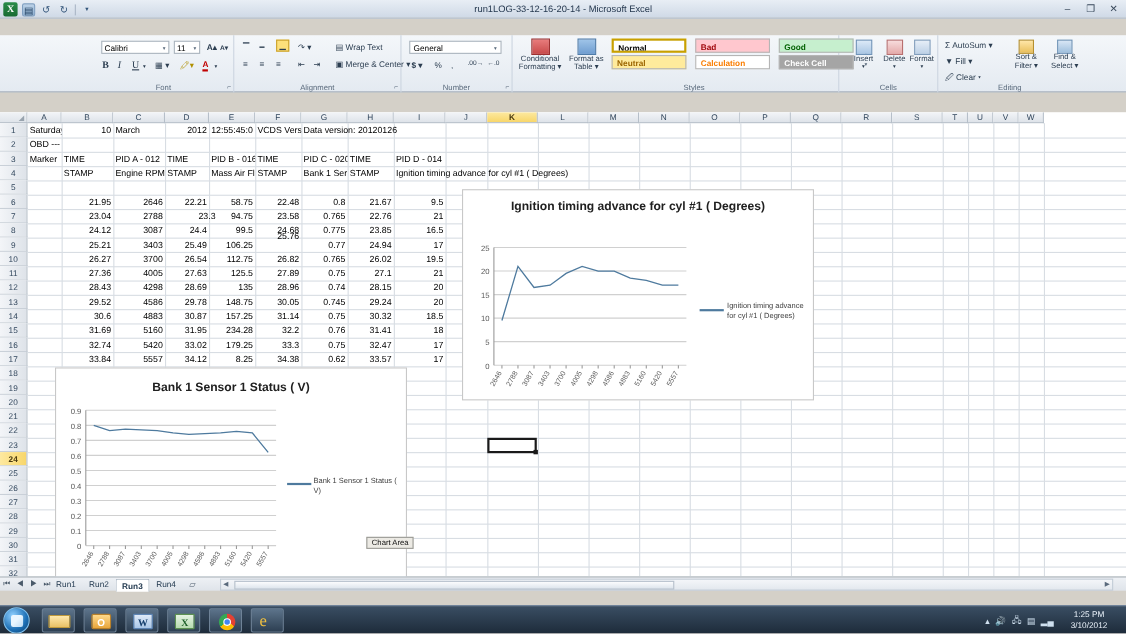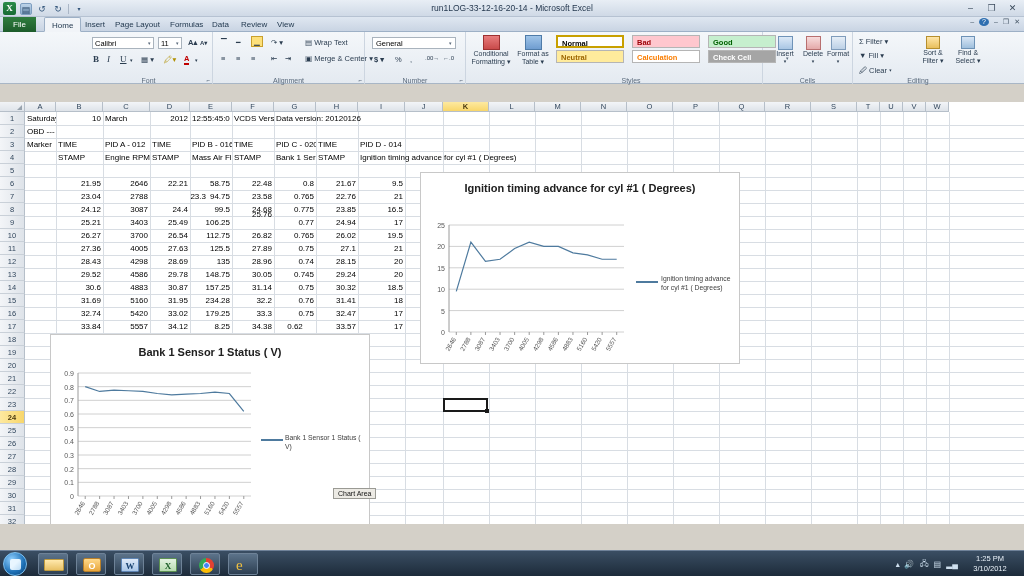--- a/index.html
+++ b/index.html
@@ -138,37 +138,20 @@
       <div class="qicon" style="font-size:6px;">▾</div>
     </div>
     <div class="title">run1LOG-33-12-16-20-14  -  Microsoft Excel</div>
     <div class="winbtns">
       <div class="wb">–</div>
       <div class="wb">❐</div>
       <div class="wb">✕</div>
     </div>
   </div>
 
-  <div class="tabbar">
-    <div class="tab file" style="left:3px;">File</div>
-    <div class="tab active" style="left:44px;">Home</div>
-    <div class="tab" style="left:78px;">Insert</div>
-    <div class="tab" style="left:108px;">Page Layout</div>
-    <div class="tab" style="left:163px;">Formulas</div>
-    <div class="tab" style="left:205px;">Data</div>
-    <div class="tab" style="left:234px;">Review</div>
-    <div class="tab" style="left:270px;">View</div>
-    <div style="position:absolute;right:4px;top:1px;display:flex;gap:5px;">
-      <span style="font-size:7px;color:#4a5a6a;">–</span>
-      <span style="font-size:7px;color:#fff;background:#2f6fb0;border-radius:50%;padding:0 3px;">?</span>
-      <span style="font-size:7px;color:#4a5a6a;">–</span>
-      <span style="font-size:7px;color:#4a5a6a;">❐</span>
-      <span style="font-size:7px;color:#4a5a6a;">✕</span>
-    </div>
-  </div>
 
   <div class="ribbon">
 
 
     <div class="rgrp" style="left:85px;width:128px;">
       <div style="position:absolute;left:7px;top:5px;width:62px;height:12px;background:#fff;border:1px solid #a9b3bd;font-size:7.5px;line-height:11px;padding-left:2px;"><span>Calibri</span></div>
       <span style="position:absolute;left:63px;top:8px;font-size:5px;color:#5a6a7c;">▾</span>
       <div style="position:absolute;left:73px;top:5px;width:24px;height:12px;background:#fff;border:1px solid #a9b3bd;font-size:7.5px;line-height:11px;padding-left:2px;"><span>11</span></div>
       <span style="position:absolute;left:91px;top:8px;font-size:5px;color:#5a6a7c;">▾</span>
       <div class="ritem" style="left:103px;top:6px;font-weight:bold;">A▴</div>
@@ -251,21 +234,21 @@
       </div>
       <div class="bigbtn" style="left:58px;top:4px;">
         <span class="gi" style="width:15px;height:14px;background:linear-gradient(#e6eef7,#bcd0e6);border:1px solid #7f9cbb;"></span>
         <span class="lb">Format</span>
         <span class="lb" style="font-size:5px;">▾</span>
       </div>
       <div class="gl">Cells</div>
     </div>
 
     <div class="rgrp" style="left:853px;width:171px;border-right:none;">
-      <div class="ritem" style="left:6px;top:5px;">Σ <span>Filter</span> ▾</div>
+      <div class="ritem" style="left:6px;top:5px;">Σ <span>AutoSum</span> ▾</div>
       <div class="ritem" style="left:6px;top:19px;">▼ <span>Fill</span> ▾</div>
       <div class="ritem" style="left:6px;top:33px;">🖉 <span>Clear</span> ▾</div>
       <div class="bigbtn" style="left:64px;top:4px;width:32px;">
         <span class="gi" style="width:14px;height:13px;background:linear-gradient(#ffe6a8,#e8bf5c);border:1px solid #b68f2e;"></span>
         <span class="lb">Sort &amp;</span>
         <span class="lb">Filter ▾</span>
       </div>
       <div class="bigbtn" style="left:99px;top:4px;width:32px;">
         <span class="gi" style="width:14px;height:13px;background:linear-gradient(#d8e6f5,#9ebfdd);border:1px solid #6d92b6;"></span>
         <span class="lb">Find &amp;</span>
@@ -422,21 +405,21 @@
         <div class="cell r" style="left: 56px; top: 75px; width: 47px; overflow: hidden;">21.95</div>
         <div class="cell r" style="left: 103px; top: 75px; width: 47px; overflow: hidden;">2646</div>
         <div class="cell r" style="left: 150px; top: 75px; width: 40px; overflow: hidden;">22.21</div>
         <div class="cell r" style="left: 190px; top: 75px; width: 42px; overflow: hidden;">58.75</div>
         <div class="cell r" style="left: 232px; top: 75px; width: 42px; overflow: hidden;">22.48</div>
         <div class="cell r" style="left: 274px; top: 75px; width: 42px; overflow: hidden;">0.8</div>
         <div class="cell r" style="left: 316px; top: 75px; width: 42px; overflow: hidden;">21.67</div>
         <div class="cell r" style="left: 358px; top: 75px; width: 47px; overflow: hidden;">9.5</div>
         <div class="cell r" style="left: 56px; top: 88px; width: 47px; overflow: hidden;">23.04</div>
         <div class="cell r" style="left: 103px; top: 88px; width: 47px; overflow: hidden;">2788</div>
-        <div class="cell r" style="left: 168px; top: 88px; width: 40px; overflow: hidden;">23.3</div>
+        <div class="cell r" style="left: 158px; top: 88px; width: 40px; overflow: hidden;">23.3</div>
         <div class="cell r" style="left: 190px; top: 88px; width: 42px; overflow: hidden;">94.75</div>
         <div class="cell r" style="left: 232px; top: 88px; width: 42px; overflow: hidden;">23.58</div>
         <div class="cell r" style="left: 274px; top: 88px; width: 42px; overflow: hidden;">0.765</div>
         <div class="cell r" style="left: 316px; top: 88px; width: 42px; overflow: hidden;">22.76</div>
         <div class="cell r" style="left: 358px; top: 88px; width: 47px; overflow: hidden;">21</div>
         <div class="cell r" style="left: 56px; top: 101px; width: 47px; overflow: hidden;">24.12</div>
         <div class="cell r" style="left: 103px; top: 101px; width: 47px; overflow: hidden;">3087</div>
         <div class="cell r" style="left: 150px; top: 101px; width: 40px; overflow: hidden;">24.4</div>
         <div class="cell r" style="left: 190px; top: 101px; width: 42px; overflow: hidden;">99.5</div>
         <div class="cell r" style="left: 232px; top: 101px; width: 42px; overflow: hidden;">24.68</div>
@@ -505,21 +488,21 @@
         <div class="cell r" style="left: 190px; top: 205px; width: 42px; overflow: hidden;">179.25</div>
         <div class="cell r" style="left: 232px; top: 205px; width: 42px; overflow: hidden;">33.3</div>
         <div class="cell r" style="left: 274px; top: 205px; width: 42px; overflow: hidden;">0.75</div>
         <div class="cell r" style="left: 316px; top: 205px; width: 42px; overflow: hidden;">32.47</div>
         <div class="cell r" style="left: 358px; top: 205px; width: 47px; overflow: hidden;">17</div>
         <div class="cell r" style="left: 56px; top: 218px; width: 47px; overflow: hidden;">33.84</div>
         <div class="cell r" style="left: 103px; top: 218px; width: 47px; overflow: hidden;">5557</div>
         <div class="cell r" style="left: 150px; top: 218px; width: 40px; overflow: hidden;">34.12</div>
         <div class="cell r" style="left: 190px; top: 218px; width: 42px; overflow: hidden;">8.25</div>
         <div class="cell r" style="left: 232px; top: 218px; width: 42px; overflow: hidden;">34.38</div>
-        <div class="cell r" style="left: 274px; top: 218px; width: 42px; overflow: hidden; text-align: center;">0.62</div>
+        <div class="cell r" style="left: 274px; top: 218px; width: 42px; overflow: hidden;">0.62</div>
         <div class="cell r" style="left: 316px; top: 218px; width: 42px; overflow: hidden;">33.57</div>
         <div class="cell r" style="left: 358px; top: 218px; width: 47px; overflow: hidden;">17</div>
       </div>
 
     <div class="selcell" style="left:443px; top:296px; width:45px; height:14px;"></div>
 
     <div class="chart" style="left:420px; top:70px; width:320px; height:192px;">
       <div class="chtitle" style="top:8px; font-size:11px; line-height:14px; padding:0 34px;">Ignition timing advance for cyl #1 ( Degrees)</div>
       <svg id="svg-ignition" width="320" height="192" style="position:absolute;left:0;top:0;">
           <line x1="28" y1="159" x2="203" y2="159" stroke="#d0d0d0" stroke-width="1"></line>
@@ -615,20 +598,33 @@
           <text x="192.79166666666669" y="168" font-size="6.5" font-family="&quot;Liberation Sans&quot;, sans-serif" fill="#595959" transform="rotate(-60 192.79166666666669 168)" text-anchor="end">5557</text>
           <polyline points="34.208333333333336,51.66666666666666 48.625,56.45 63.04166666666667,55.08333333333333 77.45833333333334,55.766666666666666 91.875,56.45 106.29166666666666,58.500000000000014 120.70833333333333,59.866666666666674 135.125,59.18333333333334 149.54166666666669,58.500000000000014 163.95833333333331,57.13333333333334 178.375,58.500000000000014 192.79166666666669,76.26666666666667" fill="none" stroke="#4e7a9e" stroke-width="1.2"></polyline>
         </svg>
       <div class="legline" style="left:210px; top:104px; width:22px;"></div>
       <div class="legtext" style="left:234px; top:99px; width:76px;">Bank 1 Sensor 1 Status ( V)</div>
     </div>
 
     <div class="tooltip" style="left:333px; top:386px;">Chart Area</div>
   </div>
 
+  <div class="sheetbar">
+    <div class="navbtns">⏮ ◀ ▶ ⏭</div>
+    <div class="sheettab" style="left:46px;">Run1</div>
+    <div class="sheettab" style="left:76px;">Run2</div>
+    <div class="sheettab active" style="left:105px;">Run3</div>
+    <div class="sheettab" style="left:137px;">Run4</div>
+    <div class="sheettab" style="left:167px;color:#4a5a6a;">▱</div>
+    <div style="position:absolute;left:200px;top:1px;width:812px;height:11px;background:linear-gradient(#f4f6f9,#e3e8ee);border:1px solid #c3ccd6;">
+      <span style="position:absolute;left:2px;top:0;font-size:6px;color:#5a6a7c;">◀</span>
+      <span style="position:absolute;left:12px;top:1px;width:400px;height:8px;background:linear-gradient(#fbfcfd,#dde4ec);border:1px solid #b6c0cb;"></span>
+      <span style="position:absolute;right:2px;top:0;font-size:6px;color:#5a6a7c;">▶</span>
+    </div>
+  </div>
 
 
   <div class="taskbar">
     <div class="startorb"></div>
     <div class="tbtn" style="left:38px;">
       <span style="position:absolute;left:5px;top:5px;width:20px;height:12px;background:linear-gradient(#ffe9ad,#e8c166);border:1px solid #bf9a3d;border-radius:1px;"></span>
     </div>
     <div class="tbtn" style="left:76px;">
       <span style="position:absolute;left:6px;top:4px;width:18px;height:14px;background:linear-gradient(#ffd98a,#e8a63c);border:1px solid #b8802a;border-radius:2px;color:#fff;font-size:9px;font-weight:bold;text-align:center;line-height:14px;">O</span>
     </div>

